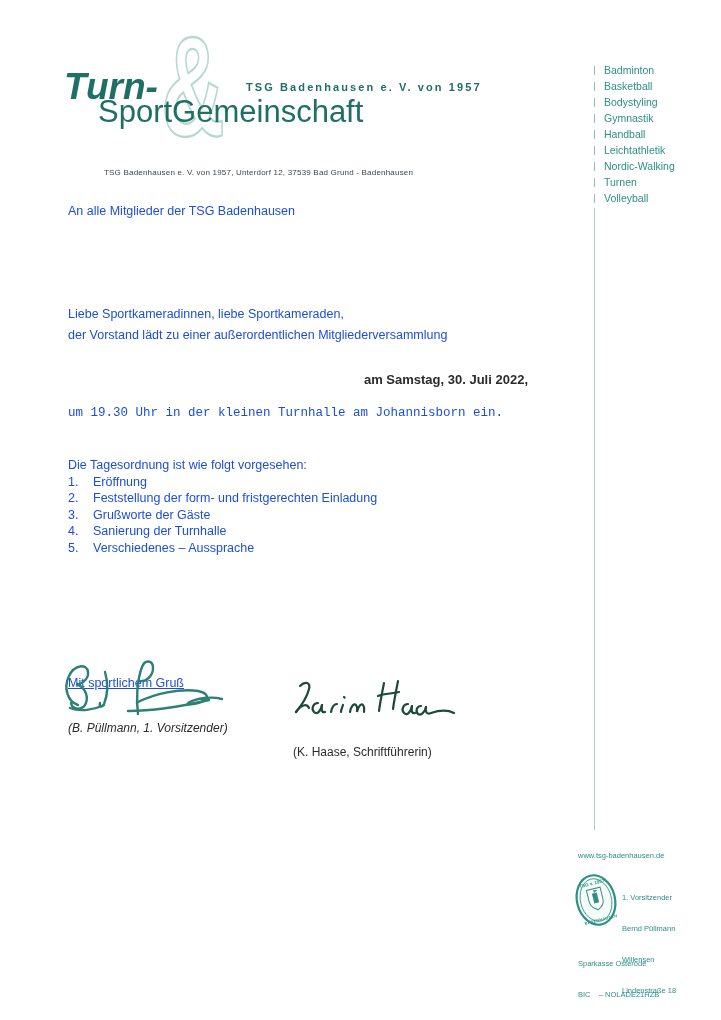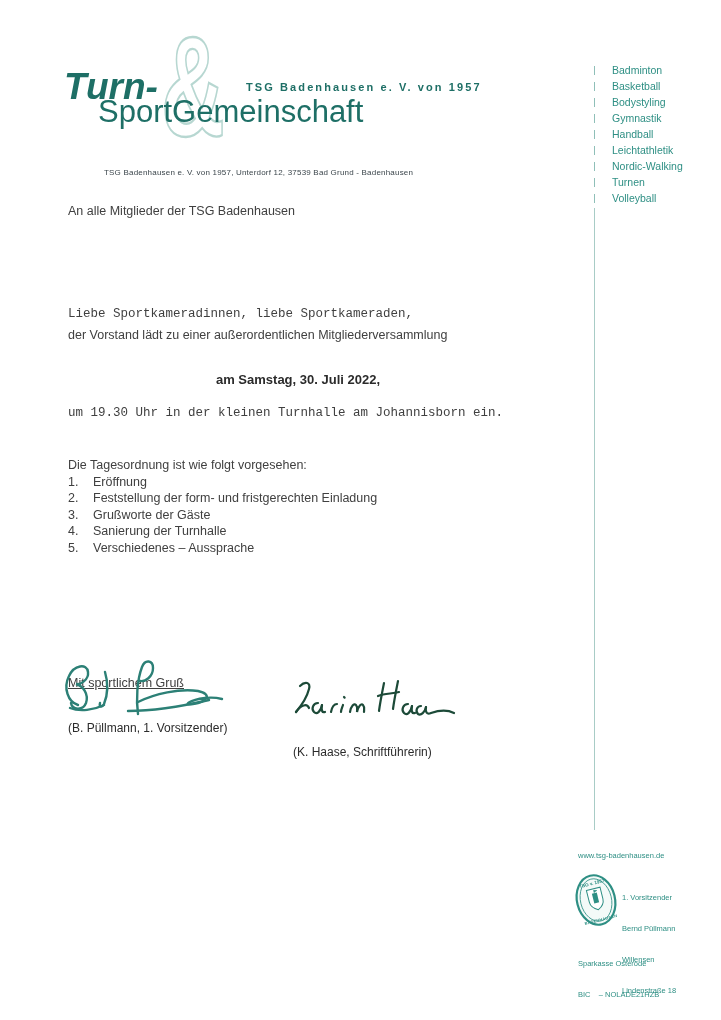--- a/index.html
+++ b/index.html
@@ -10,39 +10,39 @@
   
   .logo-amp{left:150px;top:30px;z-index:1;}
   .logo-turn{left:64px;top:68px;font-size:37px;font-weight:bold;color:#1E6F66;z-index:2;line-height:1;font-style:italic;}
   .logo-sport{left:98px;top:96px;font-size:31px;font-weight:normal;color:#1E6F66;z-index:2;line-height:1;}
   .logo-tagline{left:246px;top:81px;font-size:11px;font-weight:bold;color:#1E6F66;
                 letter-spacing:2.1px;z-index:2;white-space:nowrap;}
   .sender-line{left:68px;top:168px;font-size:8px;color:#3c464c;letter-spacing:.2px;margin-left:36px;}
 
   
   .sports{left:594px;top:62px;z-index:2;}
-  .sport{display:flex;align-items:center;height:16px;font-size:10.5px;color:#2E8F84;white-space:nowrap;gap:8px;}
+  .sport{display:flex;align-items:center;height:16px;font-size:10.5px;color:#2E8F84;white-space:nowrap;}
   .tick{display:inline-block;width:1px;height:9px;background:#8FBFB8;margin-right:9px;}
   .vrule{left:594px;top:208px;width:1px;height:622px;background:#A8CCC6;}
 
   
-  .body-text{left:68px;font-size:12.5px;color:#404040;white-space:nowrap;}
+  .body-text{left:68px;font-size:12.5px;color:#1d4ed8;white-space:nowrap;}
   .recipient{top:204px;}
-  .salutation{top:307px;font-family:Liberation Mono, monospace;}
+  .salutation{top:307px;}
   .intro{top:328px;}
-  .dateline{top:372px;left:68px;width:460px;text-align:center;font-weight:bold;font-size:13px;}
+  .dateline{top:372px;left:68px;width:460px;text-align:right;font-weight:bold;font-size:13px;}
   .timeline{top:406px;font-family:Liberation Mono, monospace;}
   .agenda{top:457px;line-height:16.6px;}
   .agenda-row{display:flex;}
   .agenda-num{width:25px;flex:0 0 25px;}
   .closing{top:676px;text-decoration:underline;}
   .sig-left{left:58px;top:658px;}
   .sig-right{left:288px;top:676px;}
   .sig-label{top:721px;font-size:12px;color:#2b2b2b;white-space:nowrap;}
-  .sig-label.l{left:68px;} .sig-label.r{left:293px;margin-top:24px;}
+  .sig-label.l{left:68px;font-style:italic;} .sig-label.r{left:293px;margin-top:24px;}
 
   
   .footer-url{left:578px;top:851px;font-size:7.5px;color:#2E8F84;}
   .crest{left:572px;top:871px;}
   .chairman{left:622px;top:872px;font-size:7.5px;color:#2E8F84;line-height:10.4px;white-space:pre;}
   .bank{left:578px;top:938px;font-size:7.5px;color:#2E8F84;line-height:10.4px;white-space:pre;}
 </style>
 </head>
 <body>
 

